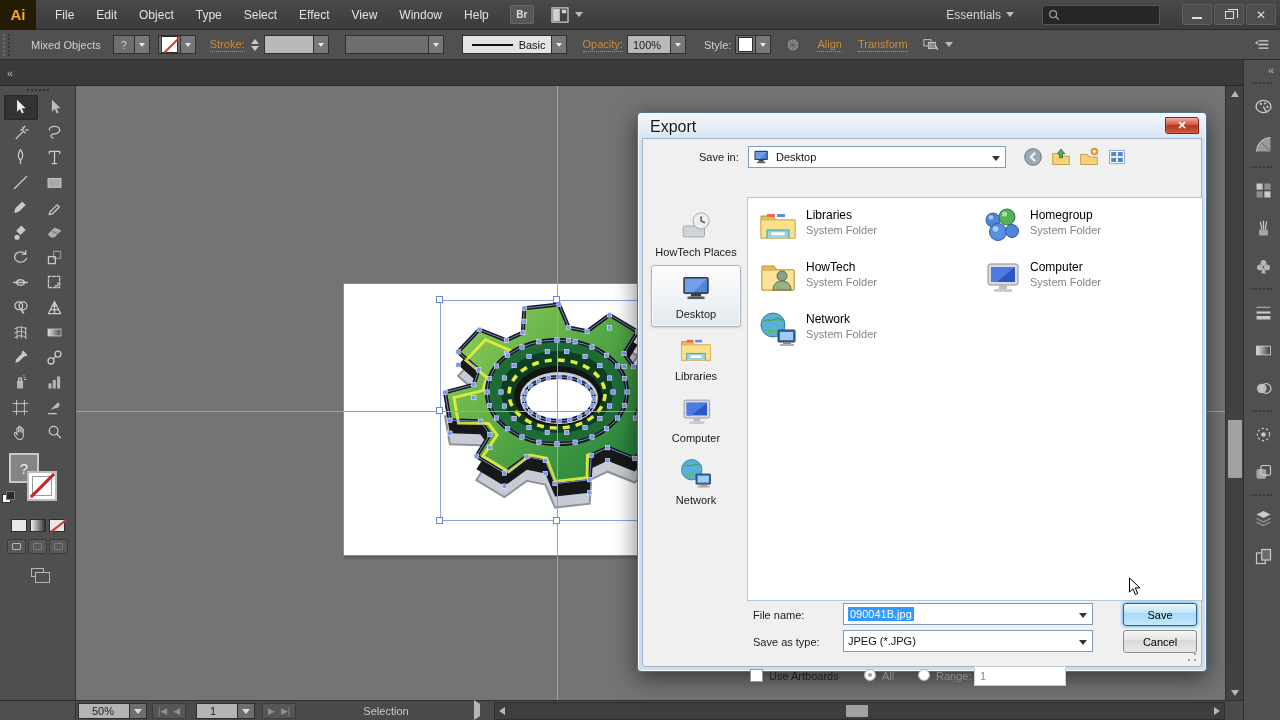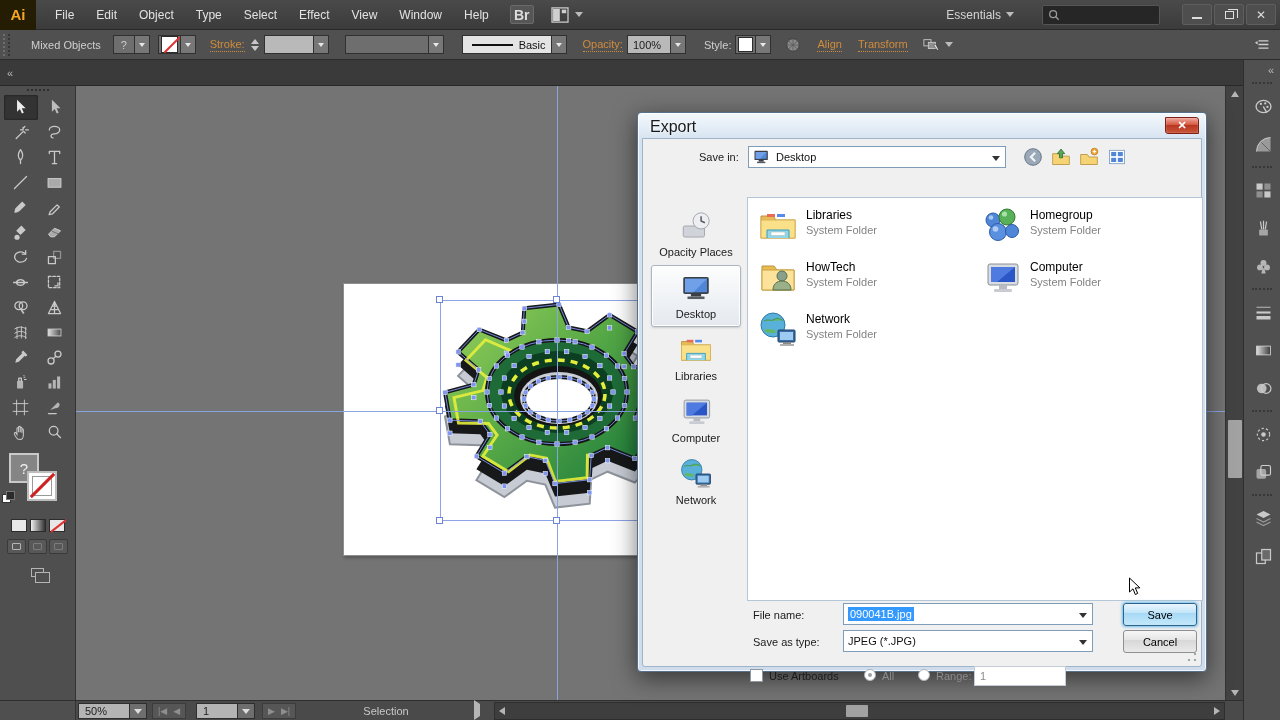--- a/index.html
+++ b/index.html
@@ -4,21 +4,21 @@
 <style>
   html,body{margin:0;padding:0;background:#222;}
   *{box-sizing:border-box;font-family:"Liberation Sans",sans-serif;}
   #app{position:relative;width:1280px;height:720px;overflow:hidden;background:#747474;user-select:none;}
   svg{display:block}
 
   
   .menubar{position:absolute;left:0;top:0;width:1280px;height:30px;background:linear-gradient(#4a4a4a,#3b3b3b);border-bottom:1px solid #2a2a2a;display:flex;align-items:center;z-index:5;}
   .ai-logo{width:36px;height:30px;background:#241c03;color:#f5a623;font-weight:bold;font-size:15px;display:flex;align-items:center;justify-content:center;}
   .menu-item{padding:0 11px;font-size:12px;color:#e2e2e2;height:30px;display:flex;align-items:center;cursor:default;}
-  .mb-btn{width:24px;height:19px;margin-left:10px;background:#565656;border:1px solid #6a6a6a;border-radius:2px;color:#ddd;font-size:14px;font-weight:bold;display:flex;align-items:center;justify-content:center;}
+  .mb-btn{width:24px;height:19px;margin-left:10px;background:#565656;border:1px solid #6a6a6a;border-radius:2px;color:#ddd;font-size:10px;font-weight:bold;display:flex;align-items:center;justify-content:center;}
   .arrange{display:flex;align-items:center;margin-left:16px;}
   .arrange svg{width:20px;height:16px}
   .caret{width:0;height:0;border-left:4px solid transparent;border-right:4px solid transparent;border-top:5px solid #bbb;margin-left:5px;}
   .spacer{flex:1}
   .workspace-switch{display:flex;align-items:center;color:#d4d4d4;font-size:12px;margin-right:28px;}
   .searchbox{width:118px;height:20px;background:#262626;border:1px solid #555;border-radius:2px;display:flex;align-items:center;padding:0 5px;margin-right:22px;}
   .searchbox svg{width:12px;height:12px}
   .winbtns{display:flex;gap:2px;margin-right:4px;}
   .winbtn{width:30px;height:21px;background:#4e4e4e;border:1px solid #5e5e5e;border-radius:2px;color:#ddd;display:flex;align-items:center;justify-content:center;font-size:12px;}
   .glyph-min{width:10px;height:2px;background:#ddd;margin-top:6px;}
@@ -88,21 +88,21 @@
   .vscroll{position:absolute;left:1225px;top:86px;width:18px;height:614px;background:#424242;border-left:1px solid #333;z-index:4;}
   .vs-btn{position:absolute;left:0;width:18px;height:15px;display:flex;align-items:center;justify-content:center;}
   .tri-up{width:0;height:0;border-left:4px solid transparent;border-right:4px solid transparent;border-bottom:6px solid #b5b5b5;}
   .tri-dn{width:0;height:0;border-left:4px solid transparent;border-right:4px solid transparent;border-top:6px solid #b5b5b5;}
   .tri-l{width:0;height:0;border-top:4px solid transparent;border-bottom:4px solid transparent;border-right:6px solid #b5b5b5;}
   .tri-r{width:0;height:0;border-top:4px solid transparent;border-bottom:4px solid transparent;border-left:6px solid #b5b5b5;}
   .vs-thumb{position:absolute;left:2px;top:334px;width:14px;height:58px;background:#a2a2a2;border-radius:1px;}
   .statusbar{position:absolute;left:0;top:700px;width:1243px;height:20px;background:#4a4a4a;border-top:1px solid #2e2e2e;z-index:4;font-size:11px;}
   .sb-toolgap{position:absolute;left:0;top:0;width:76px;height:20px;background:#4f4f4f;border-right:1px solid #333;}
   .sb-combo{position:absolute;top:2px;height:16px;display:flex;border:1px solid #2e2e2e;}
-  .sb-val{background:#b4b4b4;color:#1e1e1e;display:flex;align-items:center;padding:0 6px;}
+  .sb-val{background:#b4b4b4;color:#1e1e1e;display:flex;align-items:center;padding:0 13px;}
   .sb-arrow{width:17px;background:#6e6e6e;display:flex;align-items:center;justify-content:center;border-left:1px solid #2e2e2e;}
   .sb-arrow i{width:0;height:0;border-left:4px solid transparent;border-right:4px solid transparent;border-top:5px solid #ddd;}
   .sb-nav{position:absolute;top:2px;height:16px;display:flex;align-items:center;gap:6px;padding:0 5px;background:#565656;border:1px solid #3c3c3c;color:#8f8f8f;font-size:9px;}
   .sb-status{position:absolute;left:300px;top:0px;width:172px;height:20px;display:flex;align-items:center;justify-content:center;color:#c8c8c8;}
   .sb-expand{position:absolute;left:474px;top:3px;}
   .hscroll{position:absolute;left:494px;top:1px;width:731px;height:18px;background:#3e3e3e;border:1px solid #2e2e2e;}
   .hs-btn{position:absolute;top:2px;width:14px;height:12px;display:flex;align-items:center;justify-content:center;}
   .hs-thumb{position:absolute;left:351px;top:2px;width:22px;height:12px;background:#a2a2a2;border-radius:1px;}
 
   
@@ -948,21 +948,21 @@
       <div class="sidebar" id="dlg-sidebar">
 
           <div class="sb-item">
             <span style="display: inline-block; width: 34px; height: 34px;">
               <svg viewBox="0 0 40 40" width="100%" height="100%" xmlns="http://www.w3.org/2000/svg">
                 <rect x="5" y="20" width="25" height="13" rx="2" fill="#d0d4da" stroke="#9a9ea4"></rect>
                 <circle cx="26" cy="14" r="9.5" fill="#eceef2" stroke="#9a9ea4"></circle>
                 <path d="M26 8.5 v5.5 l4.5 2.2" stroke="#5a5e64" stroke-width="1.8" fill="none"></path>
               </svg>
             </span>
-            <span class="lbl">Opacity Places</span>
+            <span class="lbl">HowTech Places</span>
           </div>
 
           <div class="sb-item selected">
             <span style="display: inline-block; width: 34px; height: 34px;">
               <svg viewBox="0 0 40 40" width="100%" height="100%" xmlns="http://www.w3.org/2000/svg">
                 <rect x="5" y="7" width="30" height="20" rx="2" fill="#3a3f46"></rect>
                 <rect x="7" y="9" width="26" height="16" fill="#4f86d8"></rect>
                 <path d="M7 9 h26 l-16 16 H7 Z" fill="#6fa0e8"></path>
                 <rect x="14" y="27" width="12" height="3" fill="#3a3f46"></rect>
                 <rect x="10" y="30" width="20" height="3" fill="#565b62"></rect>

